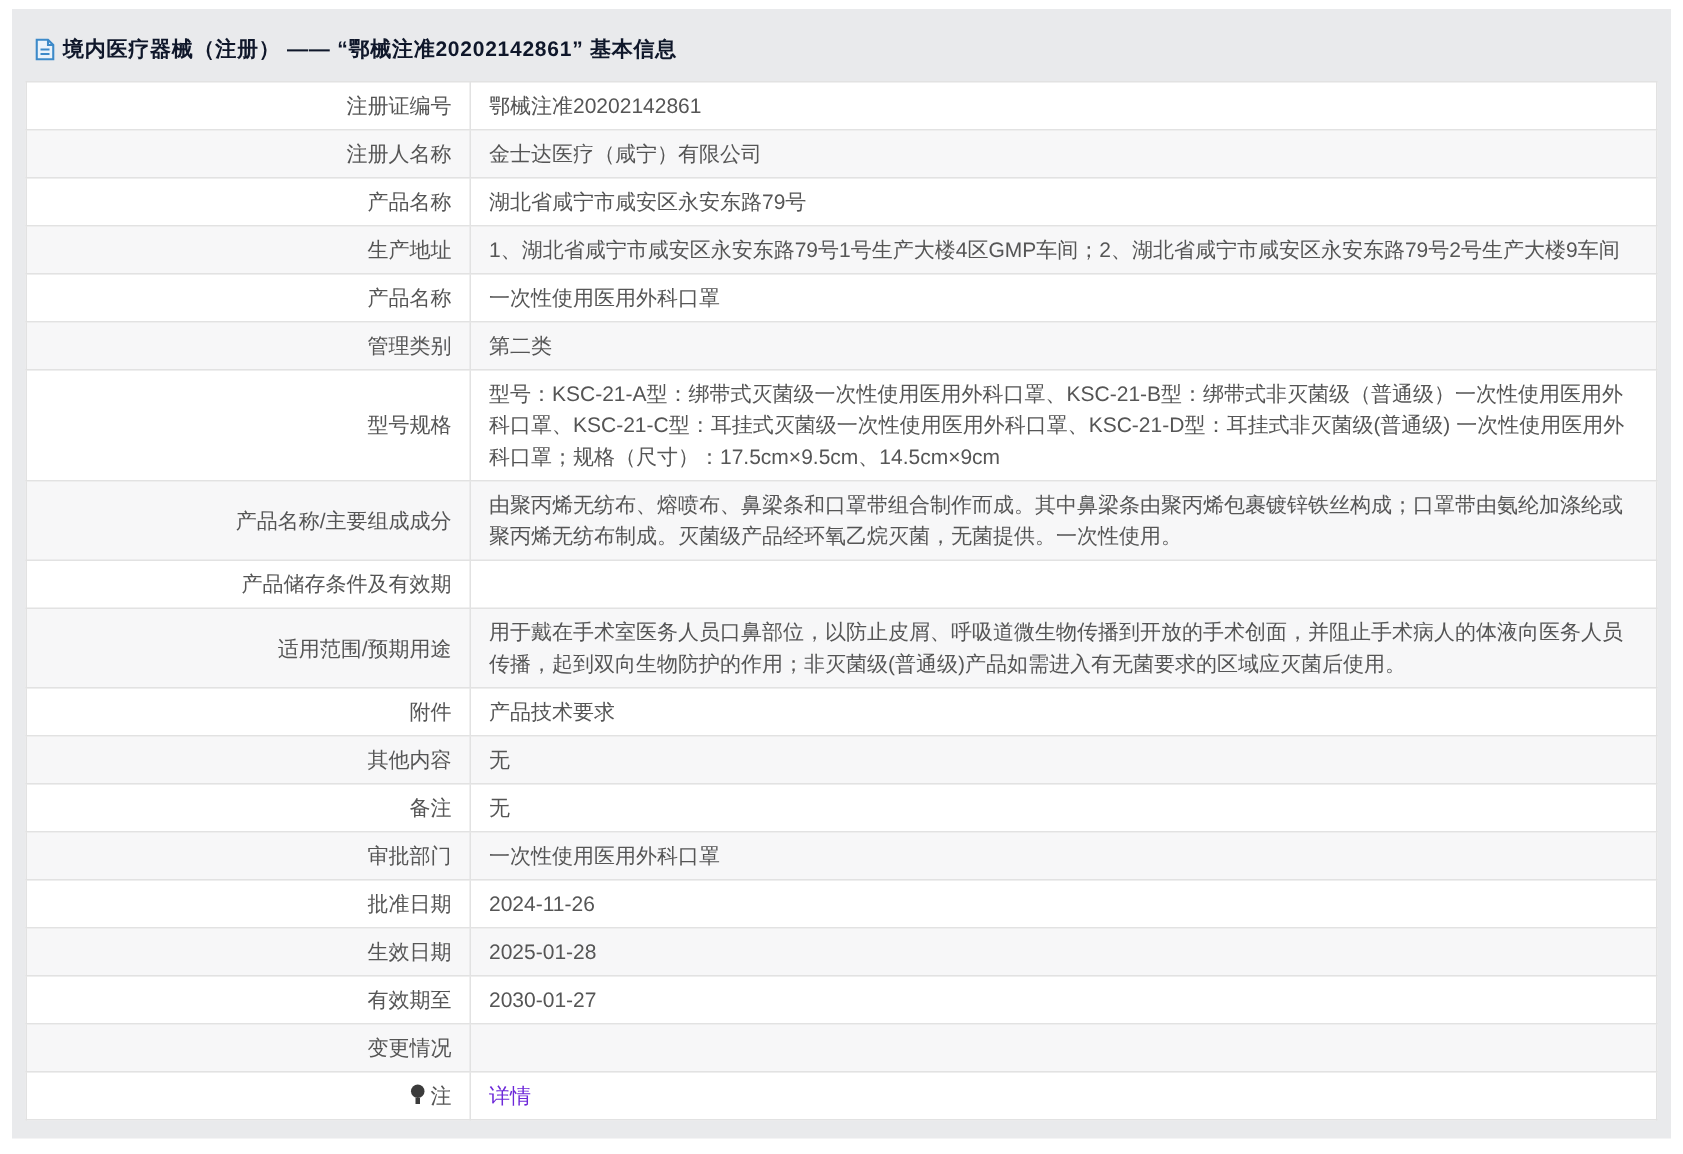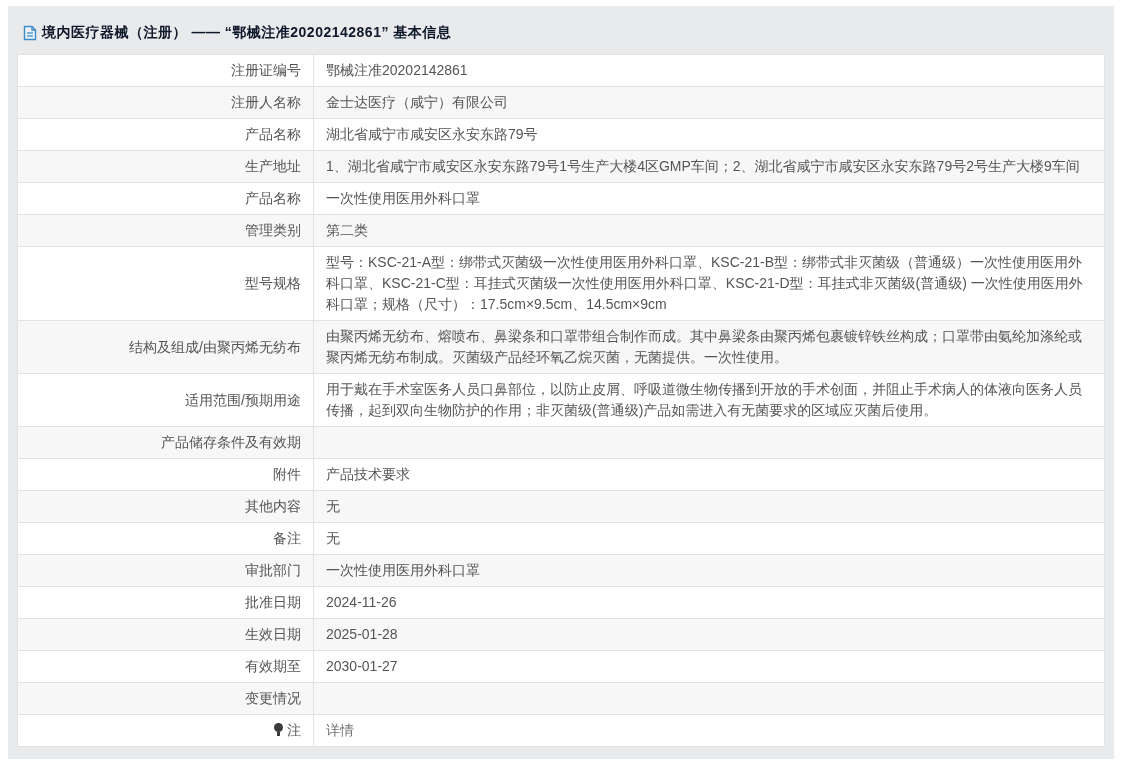--- a/index.html
+++ b/index.html
@@ -57,21 +57,21 @@
     width: 296px;
     text-align: right;
     white-space: nowrap;
     color: #595959;
   }
   td.value-cell {
     text-align: left;
     word-break: break-all;
   }
   a.detail-link {
-    color: #737373;
+    color: #6d28d9;
     text-decoration: none;
     cursor: pointer;
   }
   .bulb-icon {
     display: inline-block;
     position: relative;
     width: 10px;
     height: 13px;
     margin-right: 3px;
     vertical-align: -1px;
@@ -136,30 +136,30 @@
         </tr>
         <tr>
           <td class="label-cell"><span>管理类别</span></td>
           <td class="value-cell"><span>第二类</span></td>
         </tr>
         <tr>
           <td class="label-cell"><span>型号规格</span></td>
           <td class="value-cell"><span>型号：KSC-21-A型：绑带式灭菌级一次性使用医用外科口罩、KSC-21-B型：绑带式非灭菌级（普通级）一次性使用医用外科口罩、KSC-21-C型：耳挂式灭菌级一次性使用医用外科口罩、KSC-21-D型：耳挂式非灭菌级(普通级) 一次性使用医用外科口罩；规格（尺寸）：17.5cm×9.5cm、14.5cm×9cm</span></td>
         </tr>
         <tr>
-          <td class="label-cell"><span>结构及组成/由聚丙烯无纺布</span></td>
+          <td class="label-cell"><span>产品名称/主要组成成分</span></td>
           <td class="value-cell"><span>由聚丙烯无纺布、熔喷布、鼻梁条和口罩带组合制作而成。其中鼻梁条由聚丙烯包裹镀锌铁丝构成；口罩带由氨纶加涤纶或聚丙烯无纺布制成。灭菌级产品经环氧乙烷灭菌，无菌提供。一次性使用。</span></td>
+        </tr>
+        <tr>
+          <td class="label-cell"><span>产品储存条件及有效期</span></td>
+          <td class="value-cell"><span></span></td>
         </tr>
         <tr>
           <td class="label-cell"><span>适用范围/预期用途</span></td>
           <td class="value-cell"><span>用于戴在手术室医务人员口鼻部位，以防止皮屑、呼吸道微生物传播到开放的手术创面，并阻止手术病人的体液向医务人员传播，起到双向生物防护的作用；非灭菌级(普通级)产品如需进入有无菌要求的区域应灭菌后使用。</span></td>
-        </tr>
-        <tr>
-          <td class="label-cell"><span>产品储存条件及有效期</span></td>
-          <td class="value-cell"><span></span></td>
         </tr>
         <tr>
           <td class="label-cell"><span>附件</span></td>
           <td class="value-cell"><span>产品技术要求</span></td>
         </tr>
         <tr>
           <td class="label-cell"><span>其他内容</span></td>
           <td class="value-cell"><span>无</span></td>
         </tr>
         <tr>

